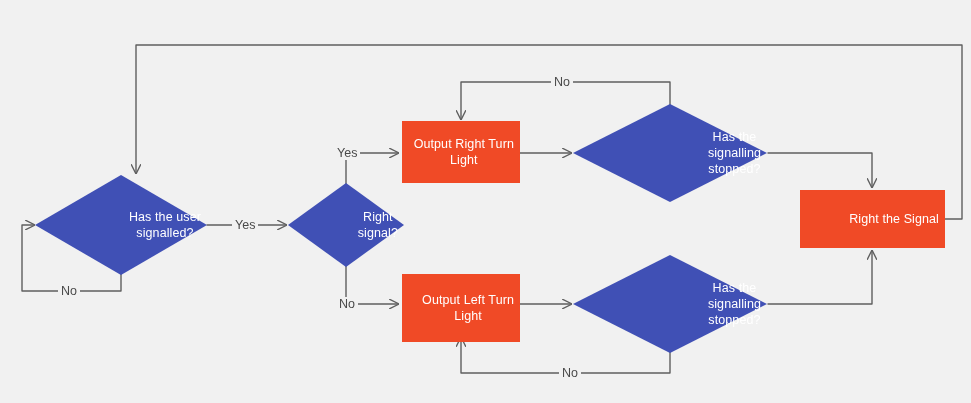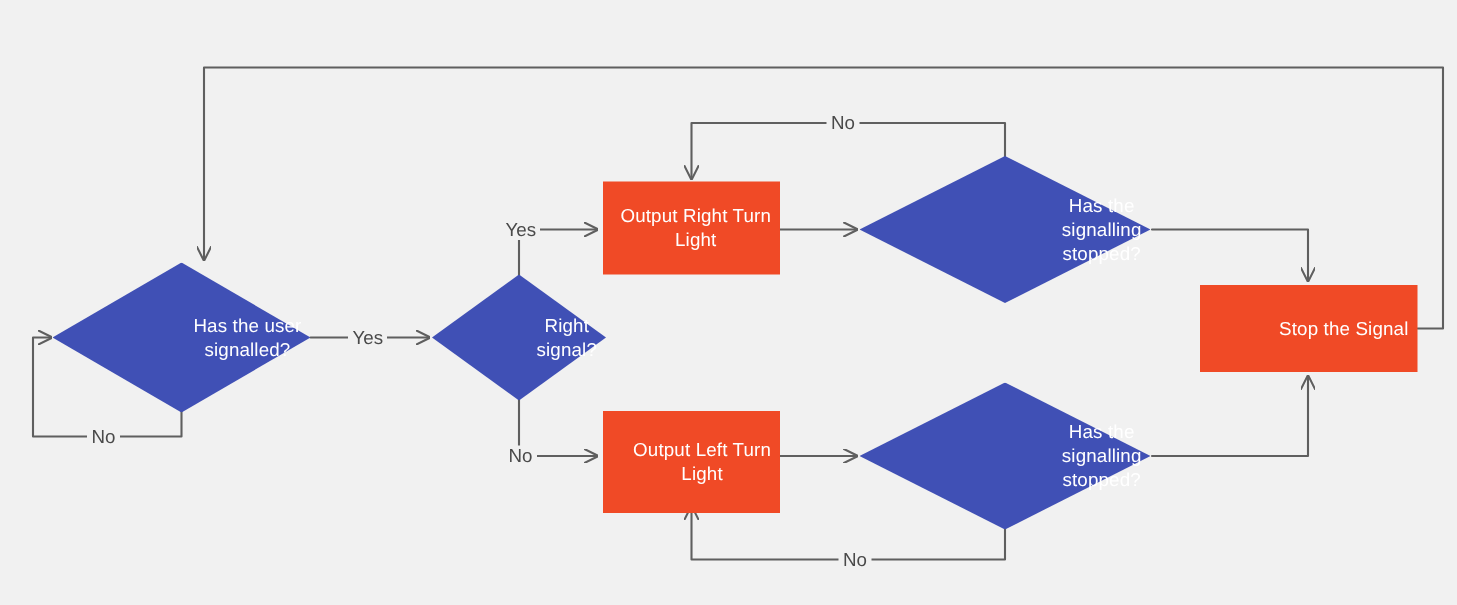--- a/index.html
+++ b/index.html
@@ -138,21 +138,21 @@
   </div>
 
   <div class="node decision" style="left:573px; top:255px; width:194px; height:98px;">
     <span class="dshape"></span>
     <span class="dlabel">Has the
 signalling
 stopped?</span>
   </div>
 
   <div class="node process" style="left:800px; top:190px; width:145px; height:58px;">
-    <span class="plabel">Stop the Signal</span>
+    <span class="plabel">Right the Signal</span>
   </div>
 
   <div class="edge-label" style="left:58px; top:284px;">No</div>
 
   <div class="edge-label" style="left:232px; top:218px;">Yes</div>
 
   <div class="edge-label" style="left:334px; top:146px;">Yes</div>
 
   <div class="edge-label" style="left:336px; top:297px;">No</div>
 

